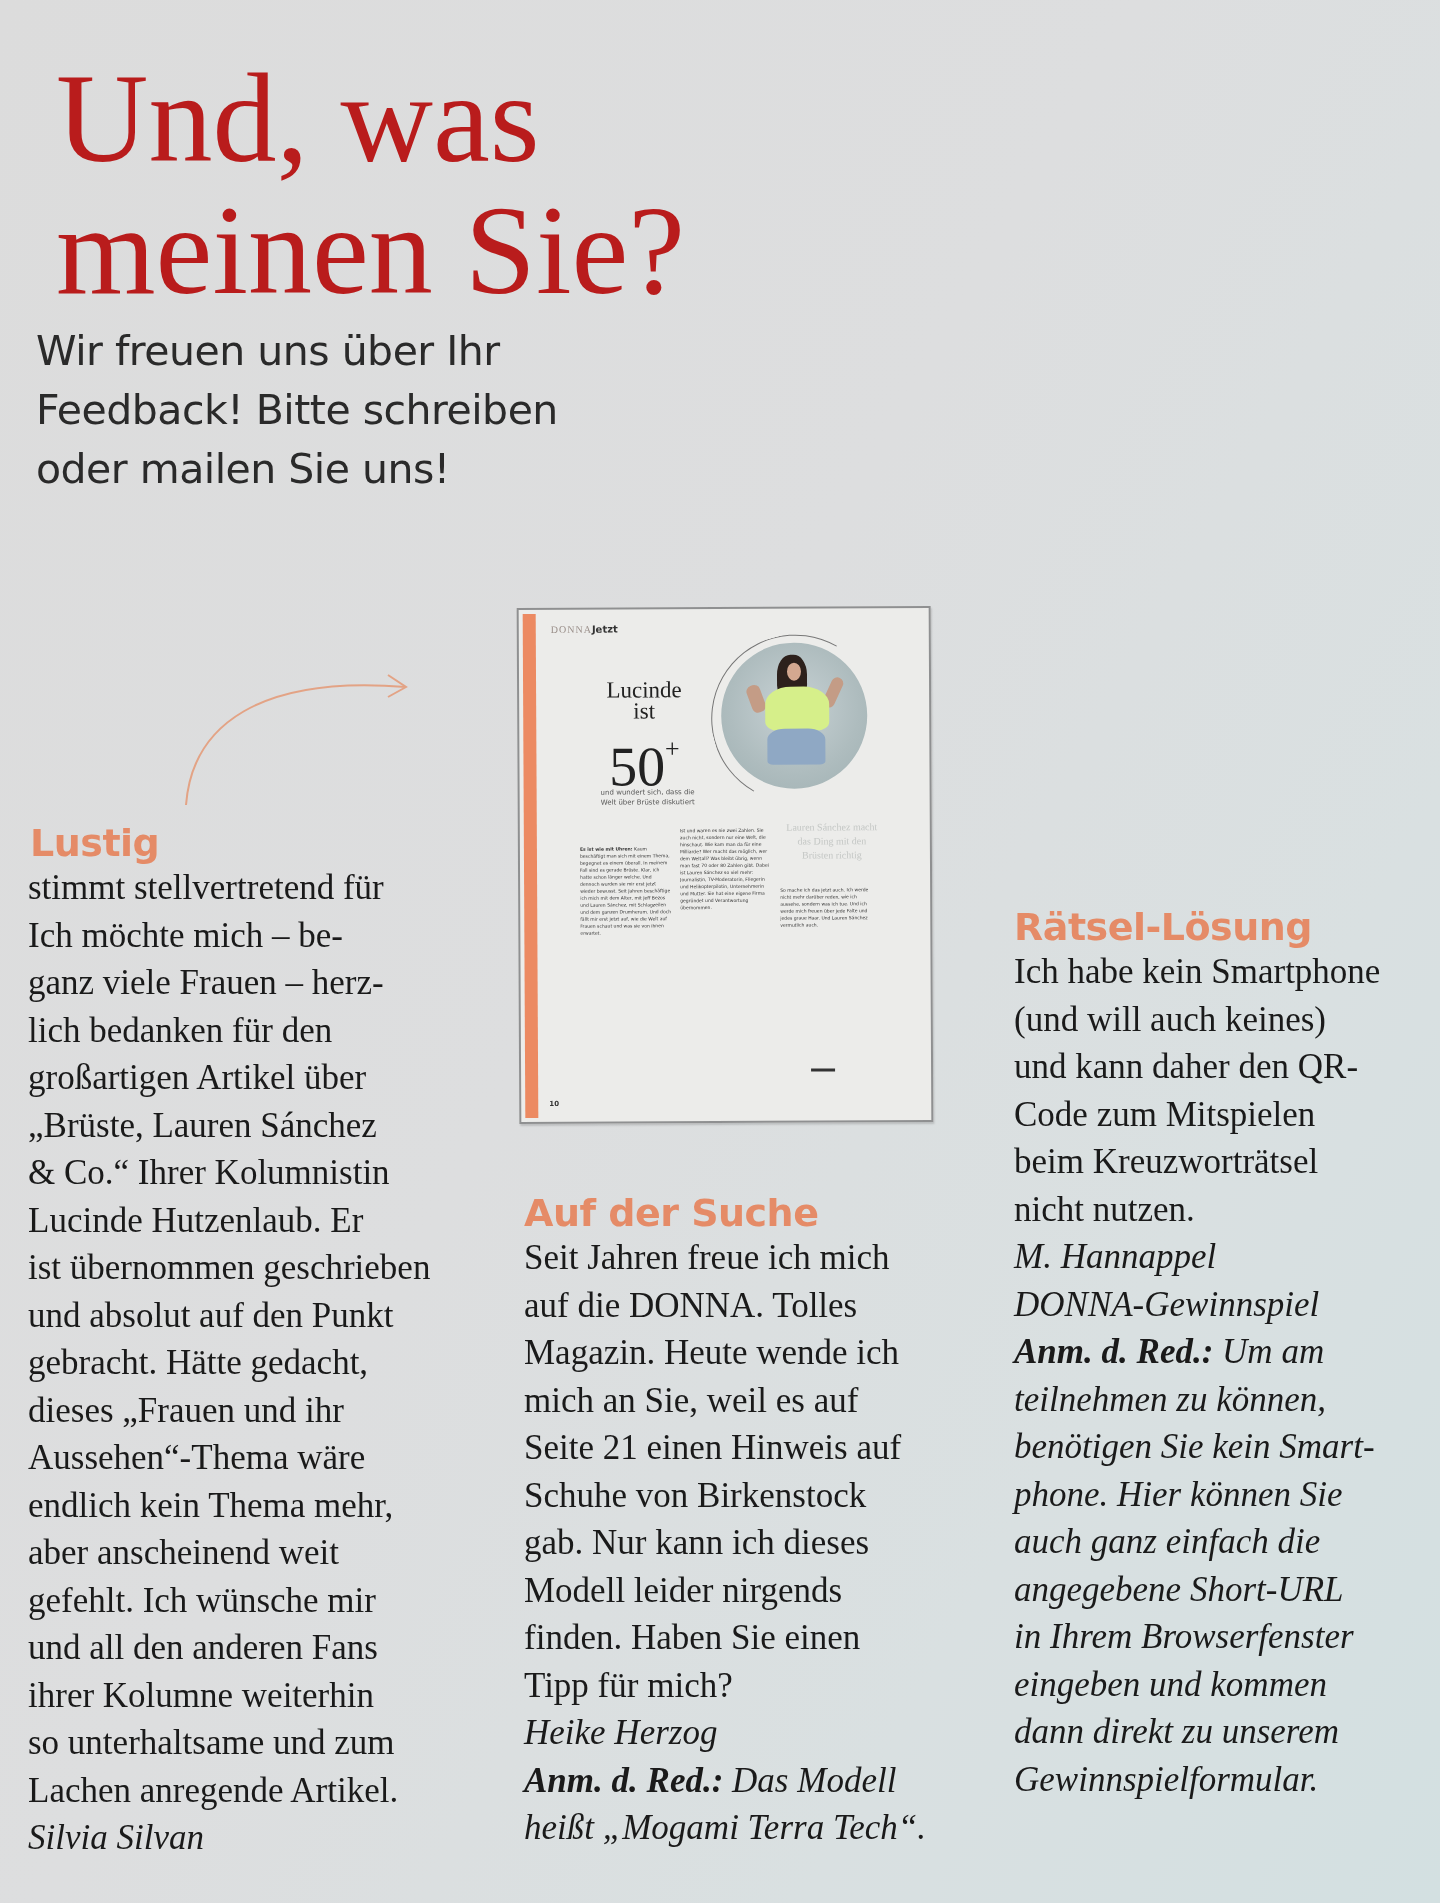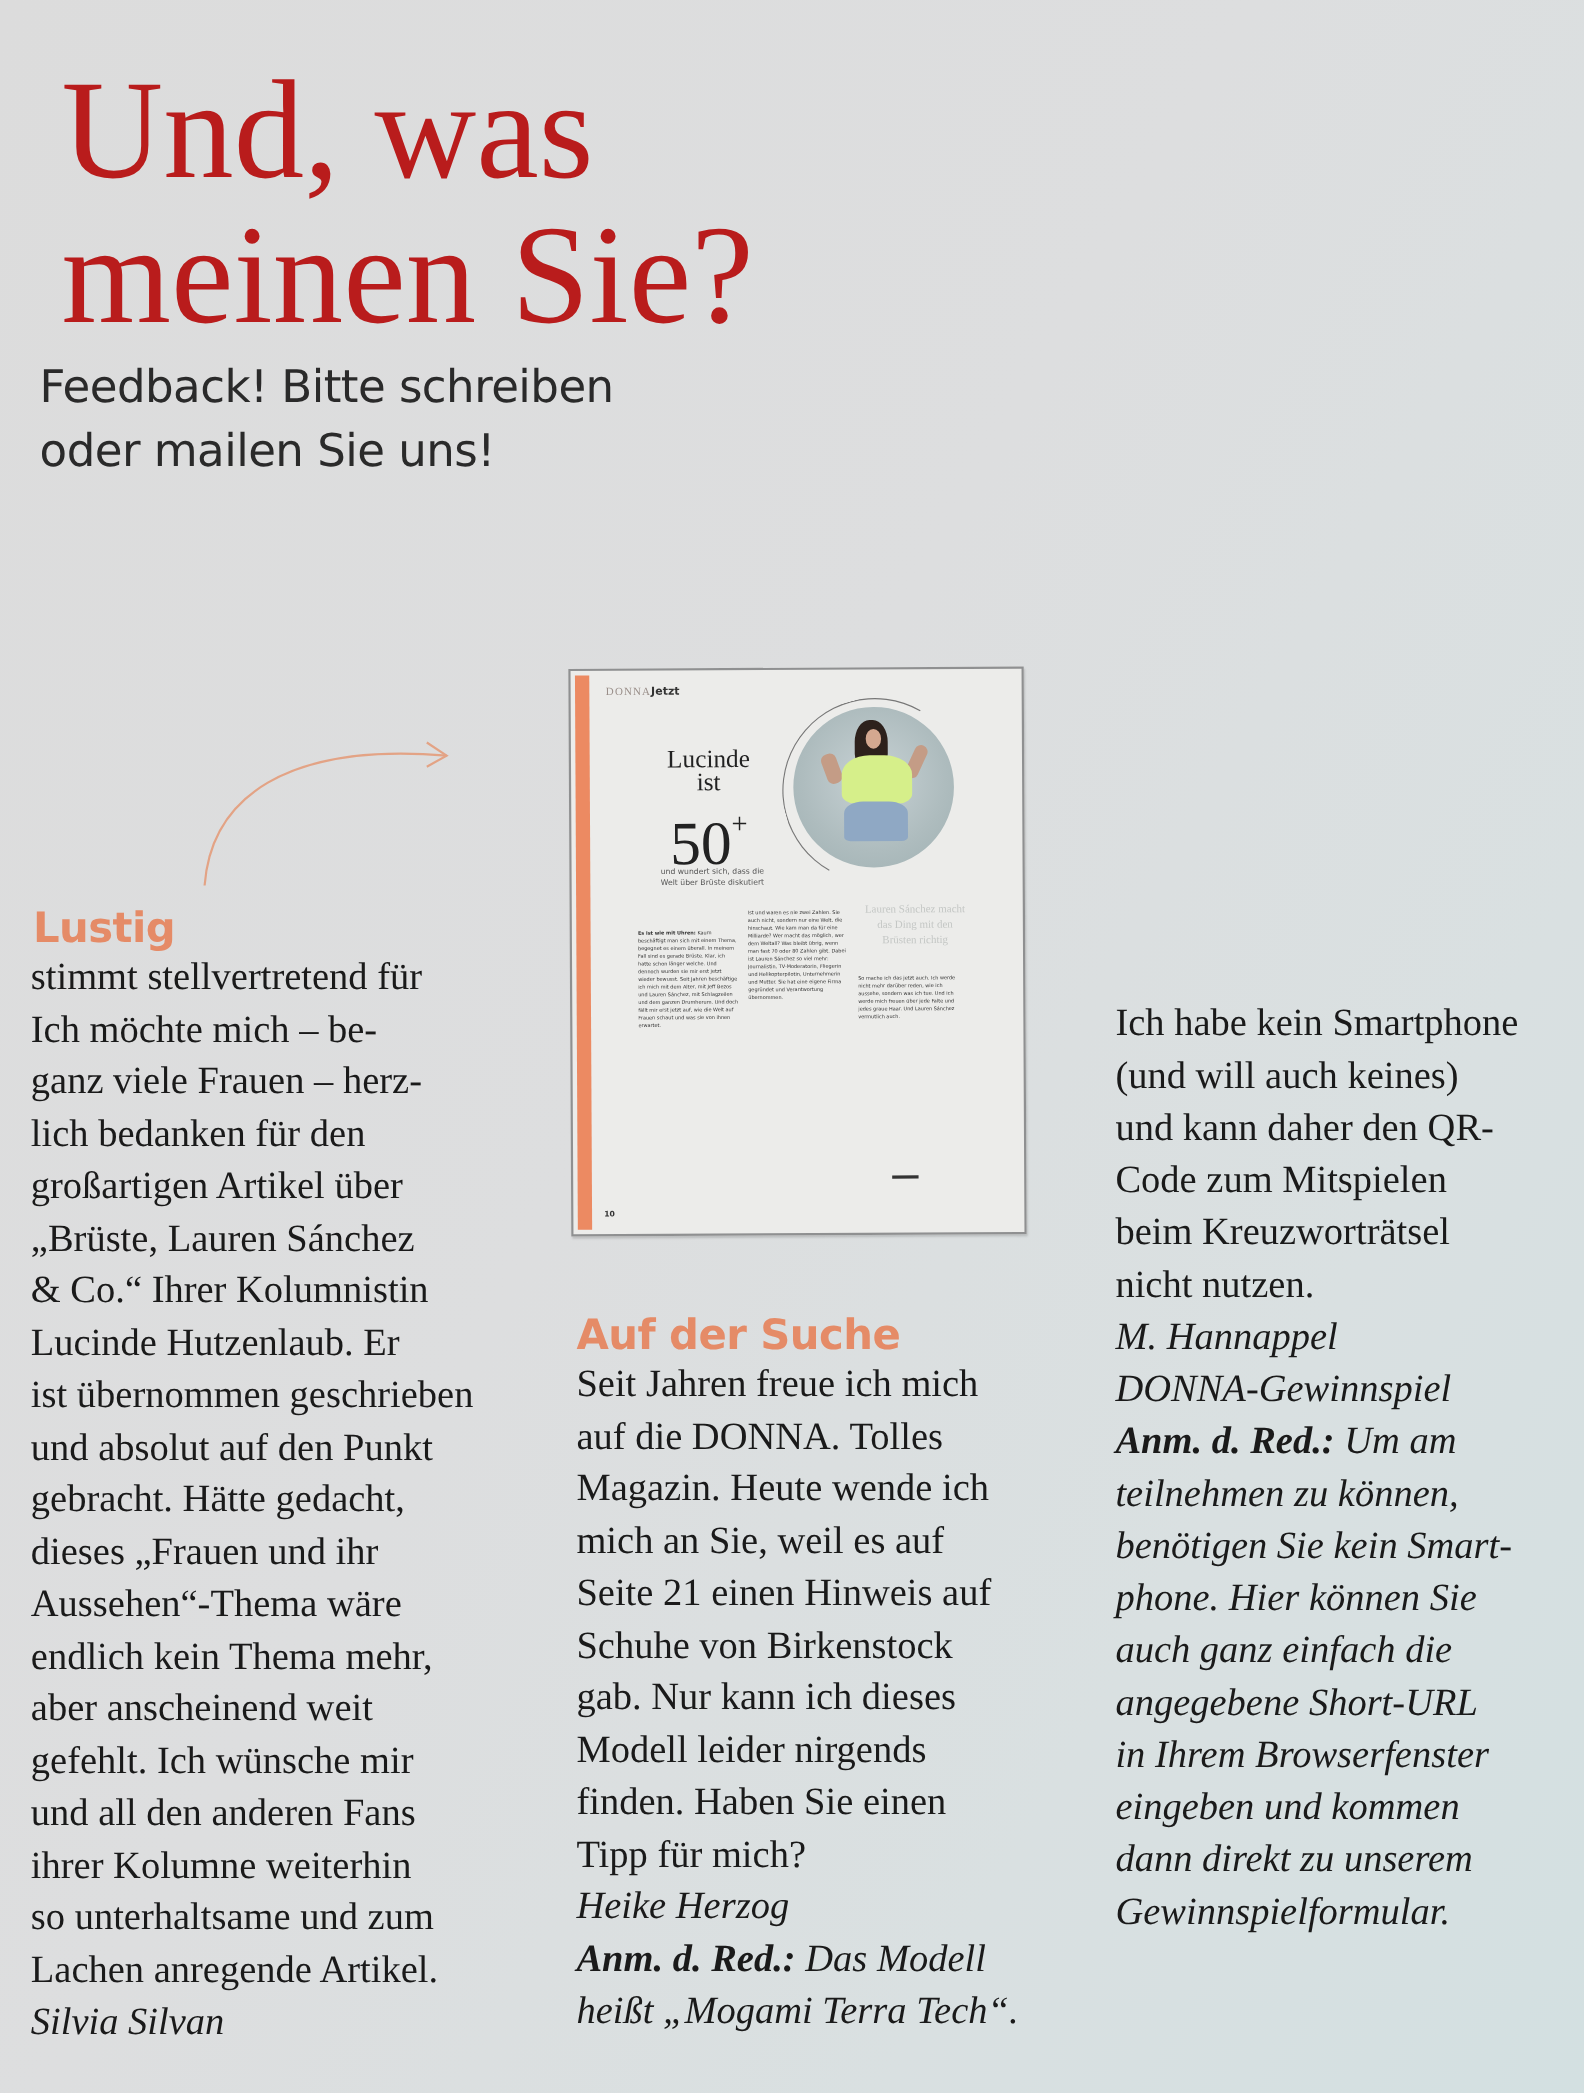--- a/index.html
+++ b/index.html
@@ -112,20 +112,21 @@
 <body>
 
 <div class="page">
 
   <h1 class="headline">
     <span>Und, was</span>
     <span class="l2">meinen Sie?</span>
   </h1>
 
   <p class="subhead">
+    <span>Wir freuen uns über Ihr</span>
     <span>Feedback! Bitte schreiben</span>
     <span>oder mailen Sie uns!</span>
   </p>
 
   <svg class="arrow" width="240" height="150" viewBox="0 0 240 150">
     <path d="M16 140 C 22 60, 90 10, 236 22" fill="none" stroke="#e3a385" stroke-width="2"></path>
     <path d="M218 10 L236 22 L218 32" fill="none" stroke="#e3a385" stroke-width="2"></path>
   </svg>
 
   <div class="thumb">
@@ -201,20 +202,21 @@
       <span class="line">Modell leider nirgends</span>
       <span class="line">finden. Haben Sie einen</span>
       <span class="line">Tipp für mich?</span>
       <span class="line signature">Heike Herzog</span>
       <span class="line editor-note"><b>Anm. d. Red.:</b><span> Das Modell</span></span>
       <span class="line editor-note">heißt „Mogami Terra Tech“.</span>
     </p>
   </div>
 
   <div class="col-right">
+    <h2 class="section-heading">Rätsel-Lösung</h2>
     <p class="body-text">
       <span class="line">Ich habe kein Smartphone</span>
       <span class="line">(und will auch keines)</span>
       <span class="line">und kann daher den QR-</span>
       <span class="line">Code zum Mitspielen</span>
       <span class="line">beim Kreuzworträtsel</span>
       <span class="line">nicht nutzen.</span>
       <span class="line signature">M. Hannappel</span>
       <span class="line editor-note">DONNA-Gewinnspiel</span>
       <span class="line editor-note"><b>Anm. d. Red.:</b><span> Um am</span></span>

